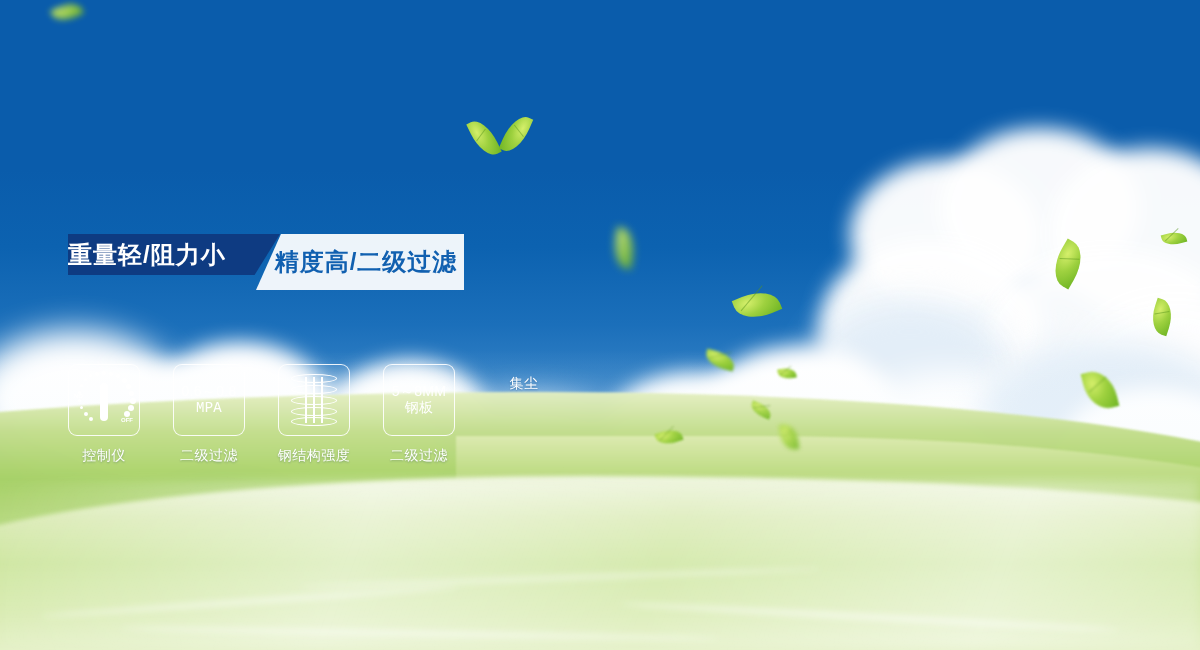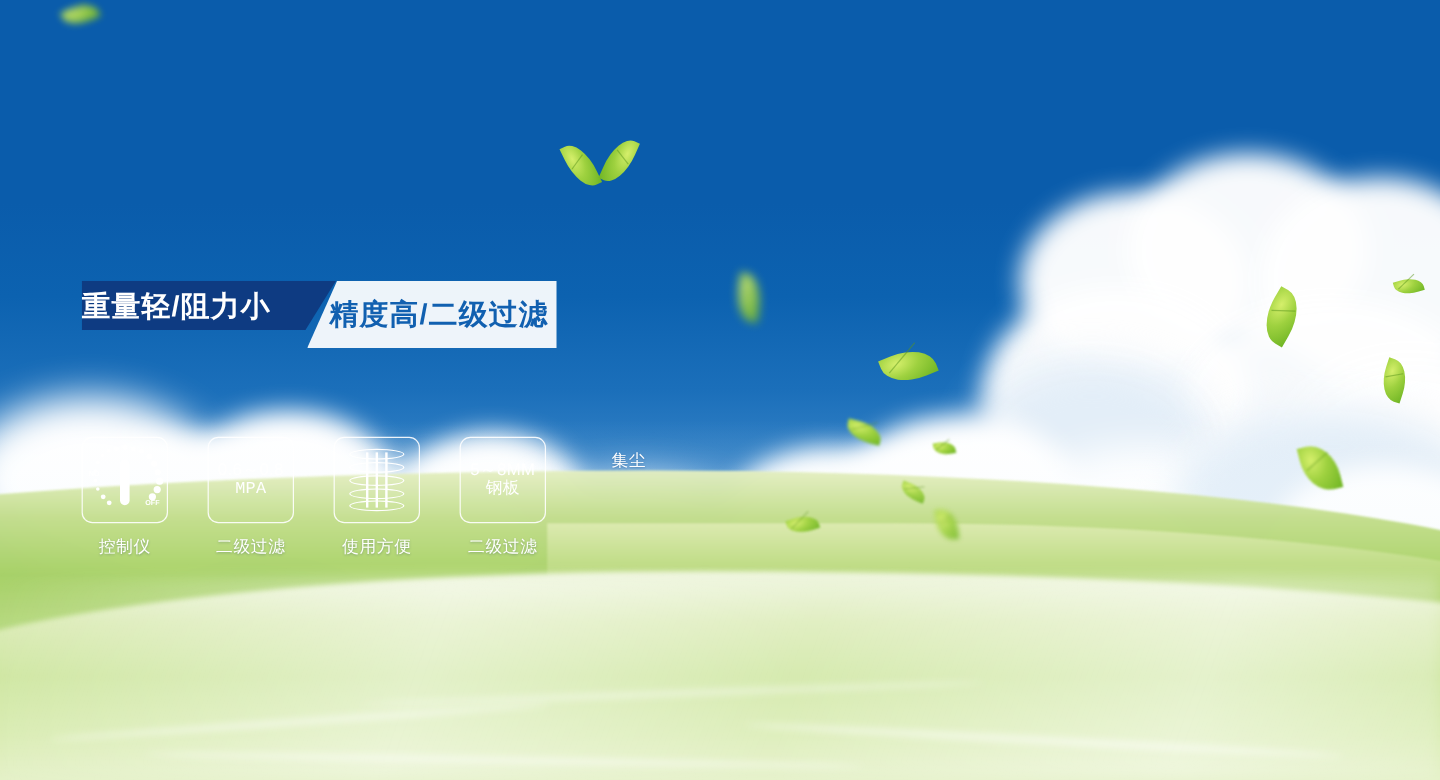--- a/index.html
+++ b/index.html
@@ -301,21 +301,21 @@
             <div class="rod" style="left:14px;"></div>
             <div class="rod" style="left:22px;"></div>
             <div class="rod" style="left:30px;"></div>
             <div class="disc" style="top:0px;"></div>
             <div class="disc" style="top:11px;"></div>
             <div class="disc" style="top:22px;"></div>
             <div class="disc" style="top:33px;"></div>
             <div class="disc" style="top:43px;"></div>
           </div>
         </div>
-        <div class="flabel">使用方便</div>
+        <div class="flabel">钢结构强度</div>
       </div>
 
       <div class="feature">
         <div class="fbox">
           <div class="ftext">
             <span class="l1">5～8MM</span>
             <span class="l2">钢板</span>
           </div>
         </div>
         <div class="flabel">二级过滤</div>

